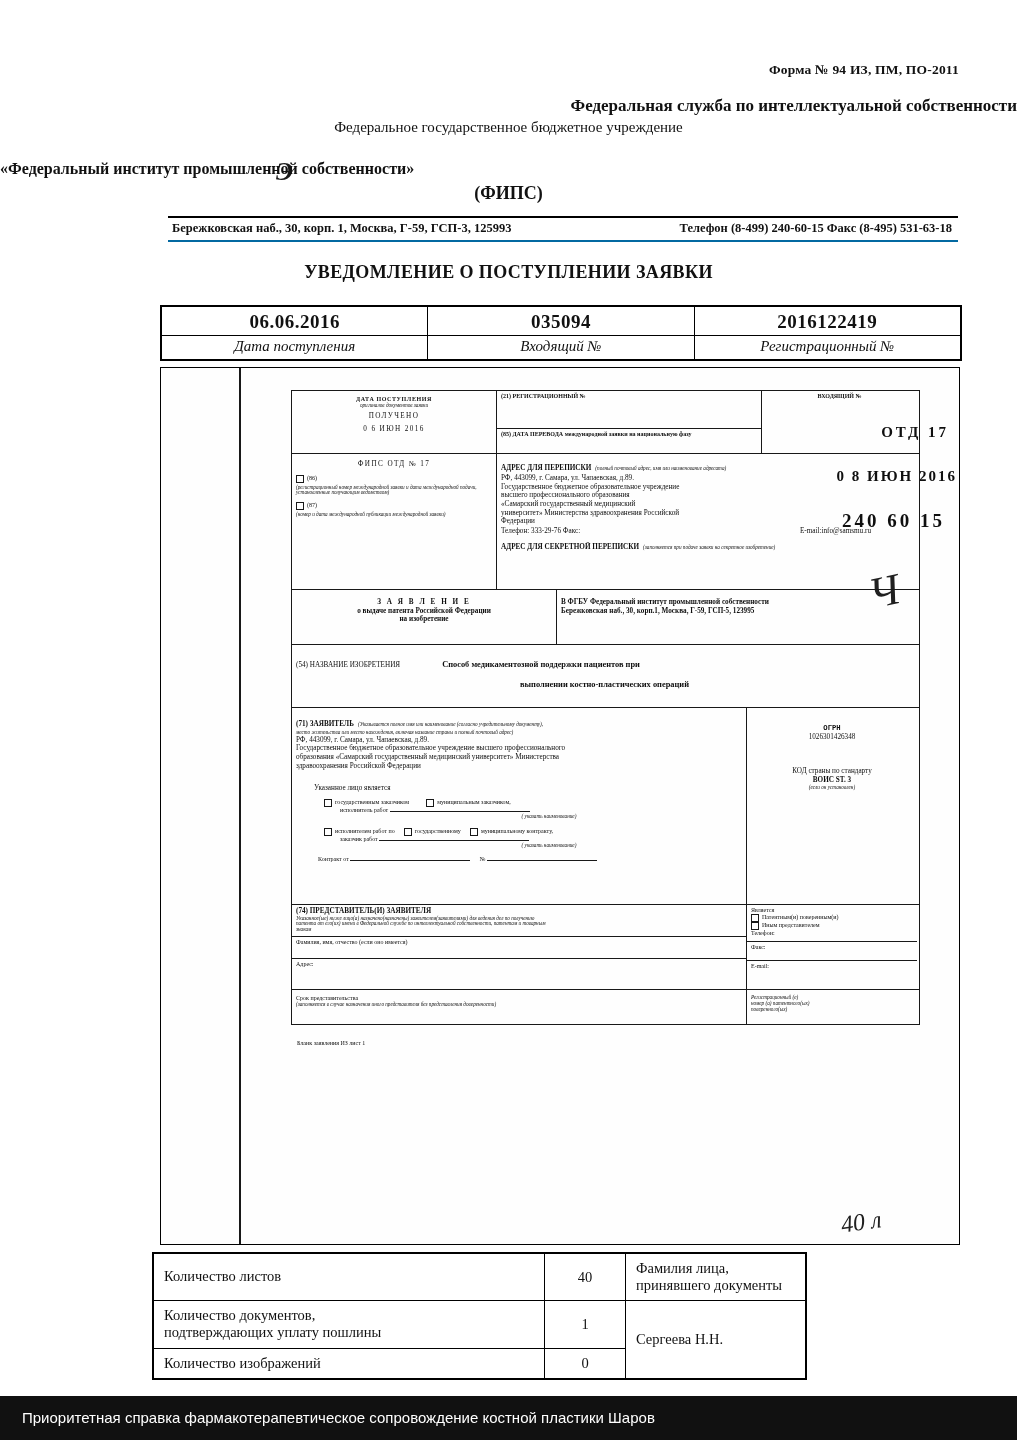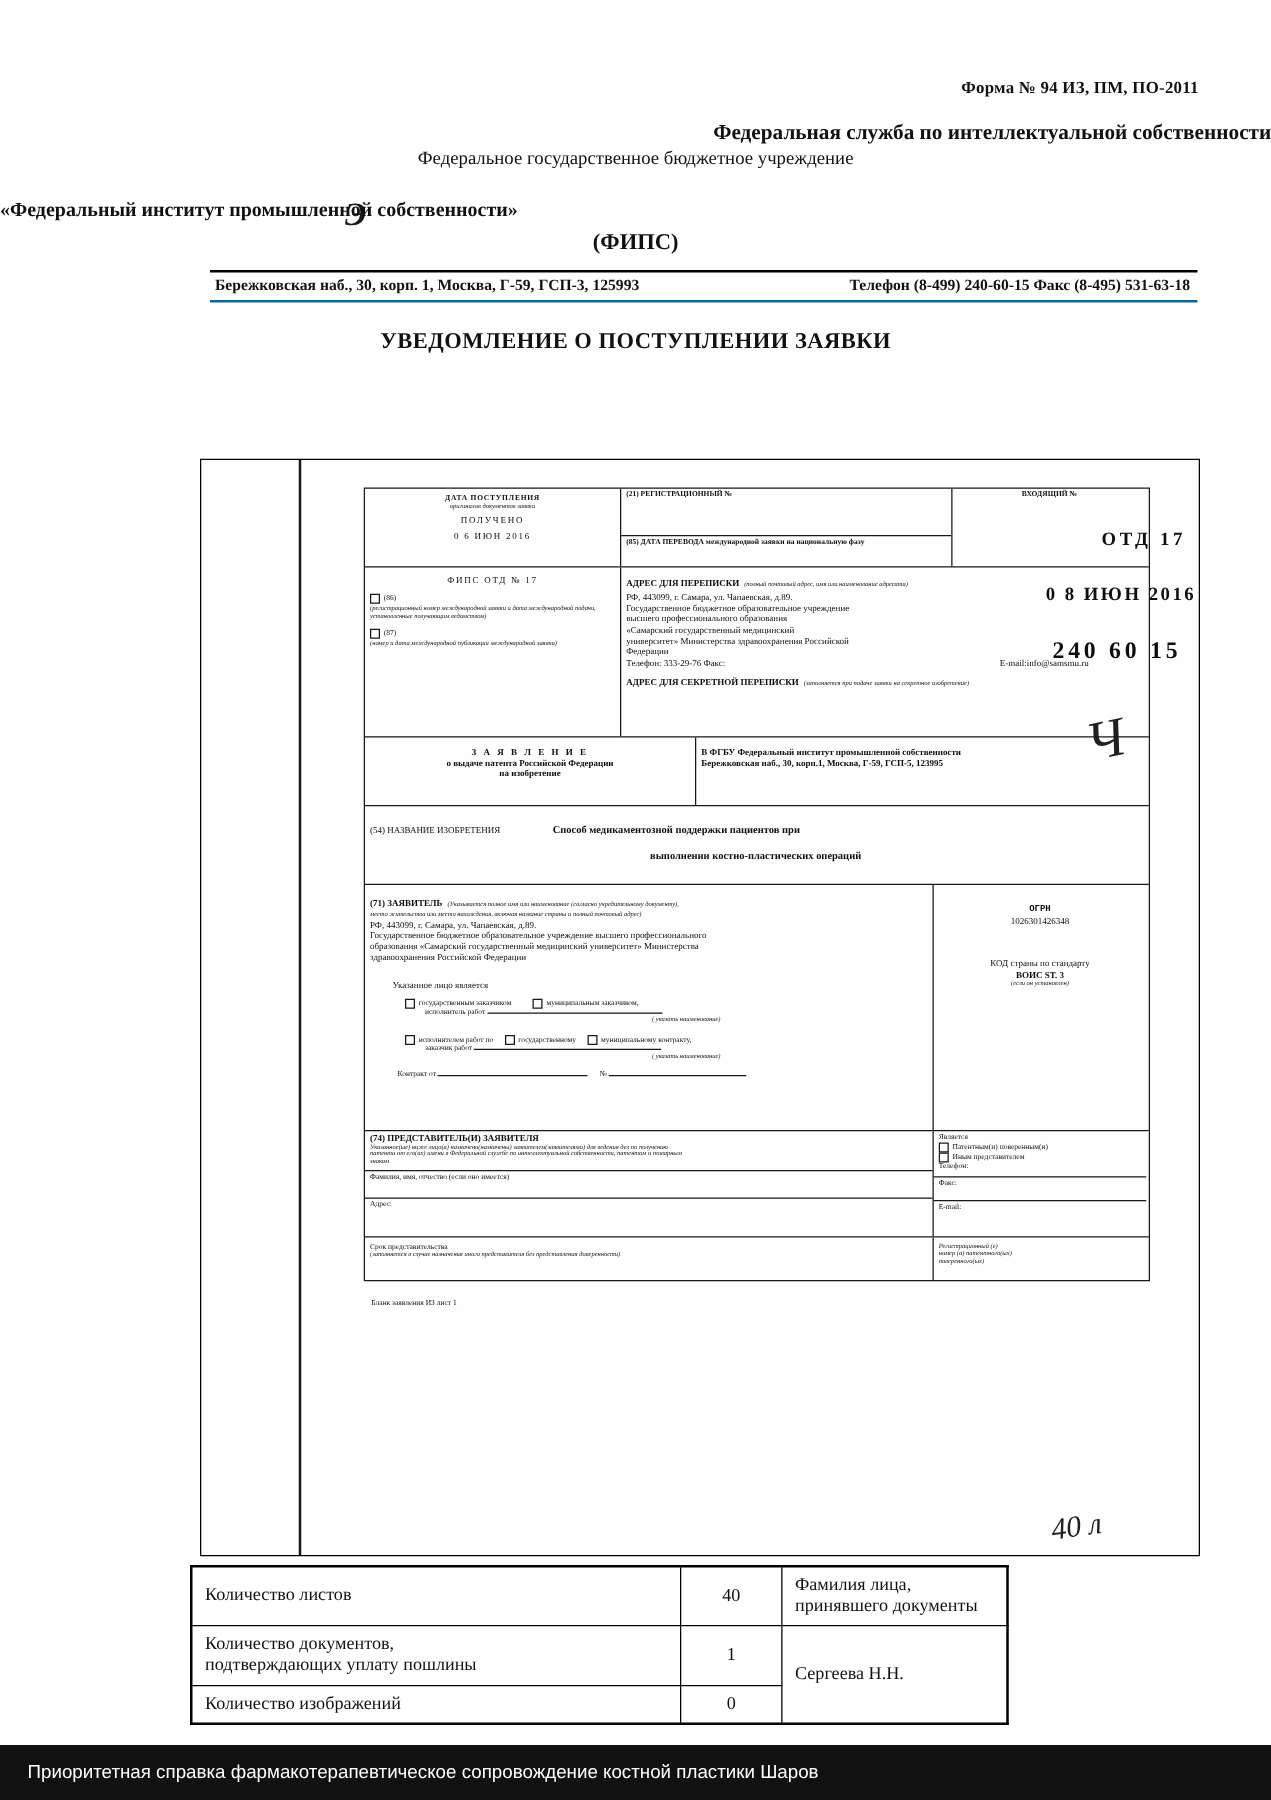--- a/index.html
+++ b/index.html
@@ -257,20 +257,34 @@
   <div class="org-line3">«Федеральный институт промышленной собственности»</div>
   <div class="org-line4">(ФИПС)</div>
 
   <div class="addr-bar">
     <span class="addr-left">Бережковская наб., 30, корп. 1, Москва, Г-59, ГСП-3, 125993</span>
     <span class="addr-right">Телефон (8-499) 240-60-15  Факс (8-495) 531-63-18</span>
   </div>
 
   <div class="notice-title">УВЕДОМЛЕНИЕ О ПОСТУПЛЕНИИ ЗАЯВКИ</div>
 
+  <div class="top-table">
+    <div class="top-cell">
+      <div class="val">06.06.2016</div>
+      <div class="lbl">Дата поступления</div>
+    </div>
+    <div class="top-cell">
+      <div class="val">035094</div>
+      <div class="lbl">Входящий №</div>
+    </div>
+    <div class="top-cell">
+      <div class="val">2016122419</div>
+      <div class="lbl">Регистрационный №</div>
+    </div>
+  </div>
 
   <div class="scan">
     <div class="scan-inner">
       <div class="vline"></div>
 
       <div class="rstamp1">ОТД 17</div>
       <div class="rstamp2">0 8 ИЮН 2016</div>
       <div class="rstamp3">240 60 15</div>
       <div class="signature">Ч</div>
       <div class="sig2">40 л</div>

